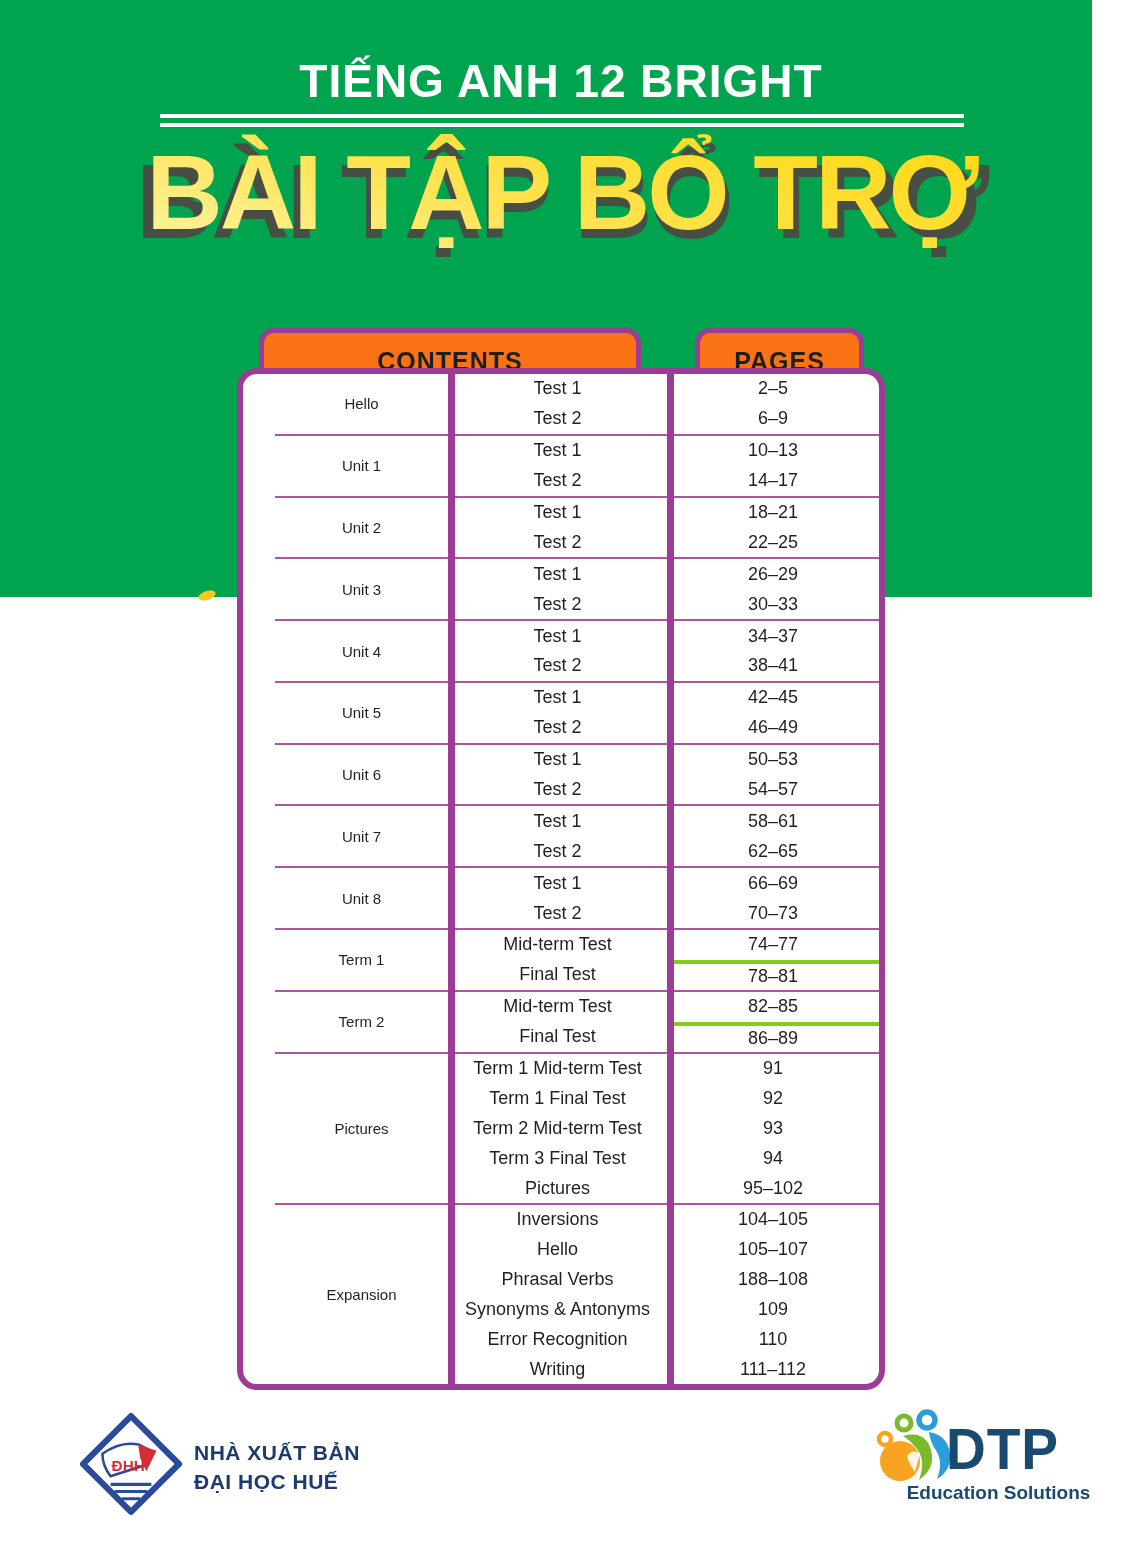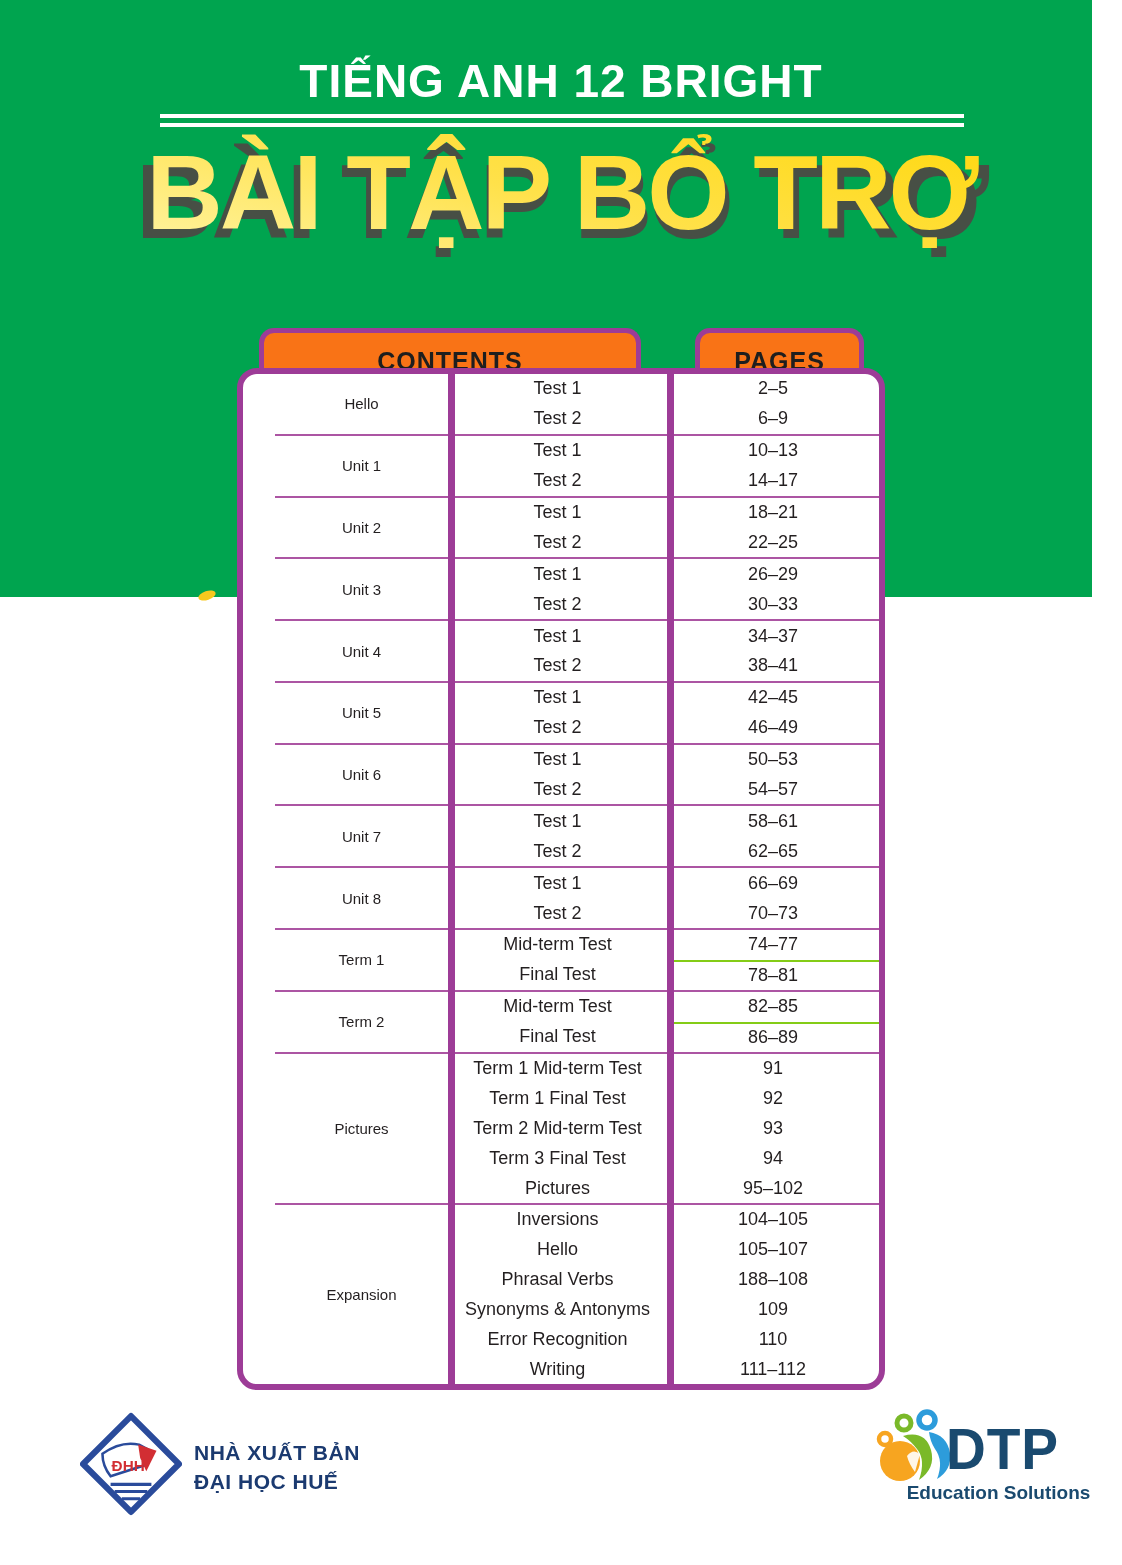--- a/index.html
+++ b/index.html
@@ -73,21 +73,21 @@
   .cell { box-sizing:border-box; color:#231F20; }
   .cell.sep { border-top:2px solid #AC55A3; }
   .label-cell {
     display:flex; align-items:center; justify-content:center;
     font-weight:normal; font-size:15px;margin-left:32px;
   }
   .line {
     height:29.9px; display:flex; align-items:center; justify-content:center;
     font-size:18px; box-sizing:border-box;
   }
-  .line.subsep { border-top:2px solid #84cc16; }
+  .line.subsep { border-top:4px solid #84cc16; }
 
   
   .pub-logo { position:absolute; left:80px; top:1412px; width:102px; height:104px; }
   .pub-text {
     position:absolute; left:194px; top:1438px;
     color:#1B3A70; font-weight:bold; font-size:21px; line-height:29px;
     letter-spacing:0.5px;
   }
   .dtp-icon { position:absolute; left:873px; top:1408px; width:102px; height:74px; }
   .dtp-wordmark {

